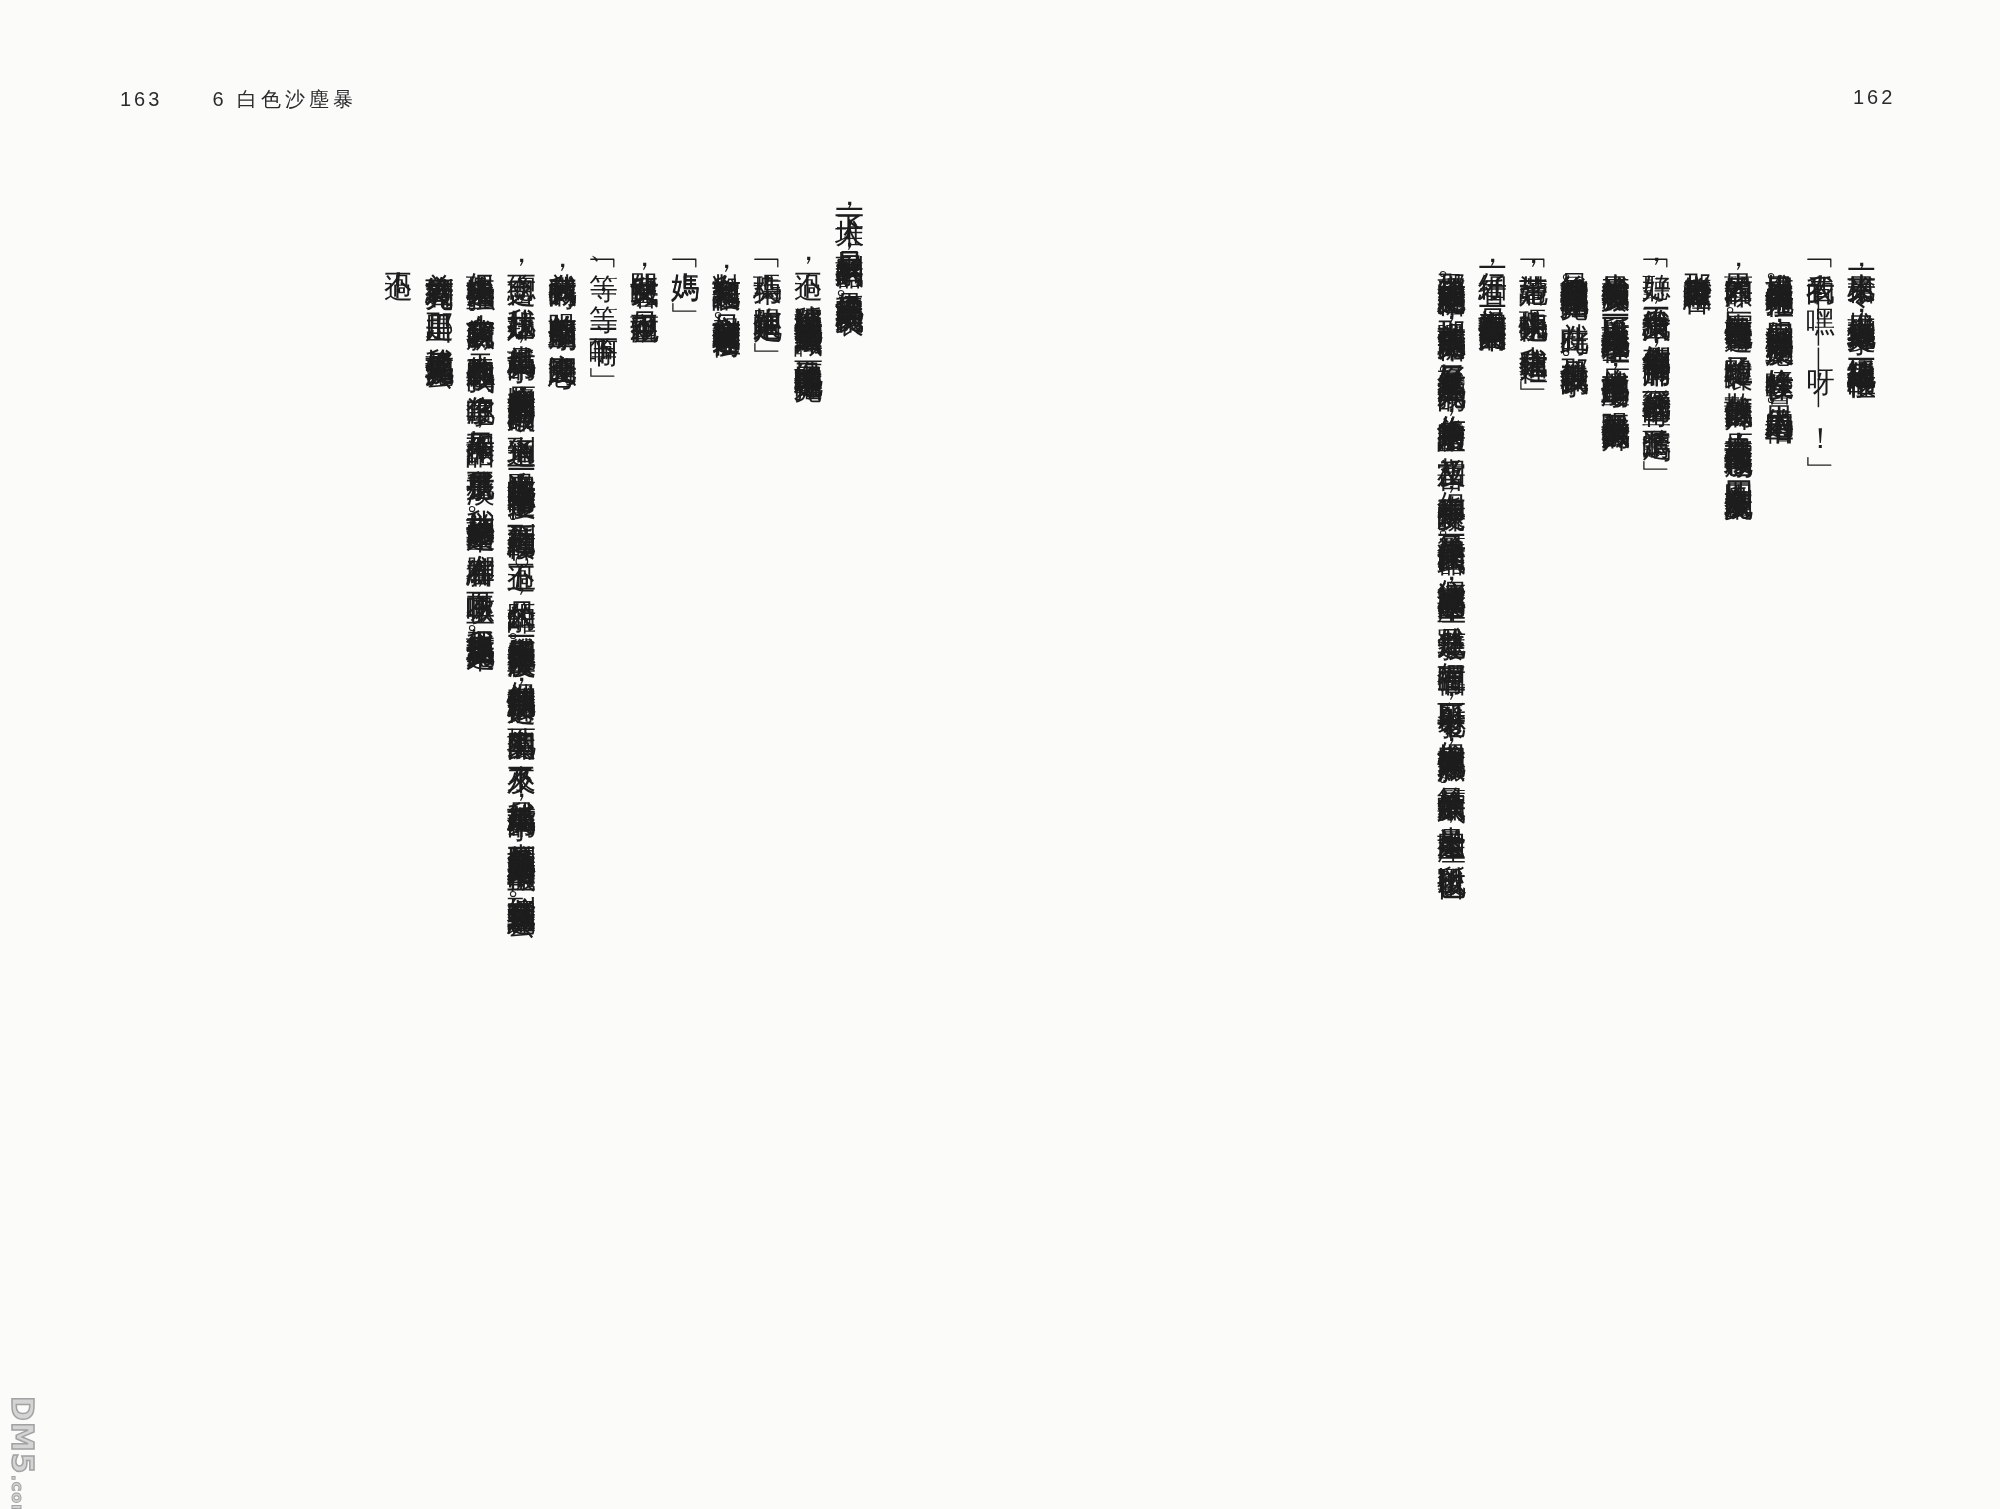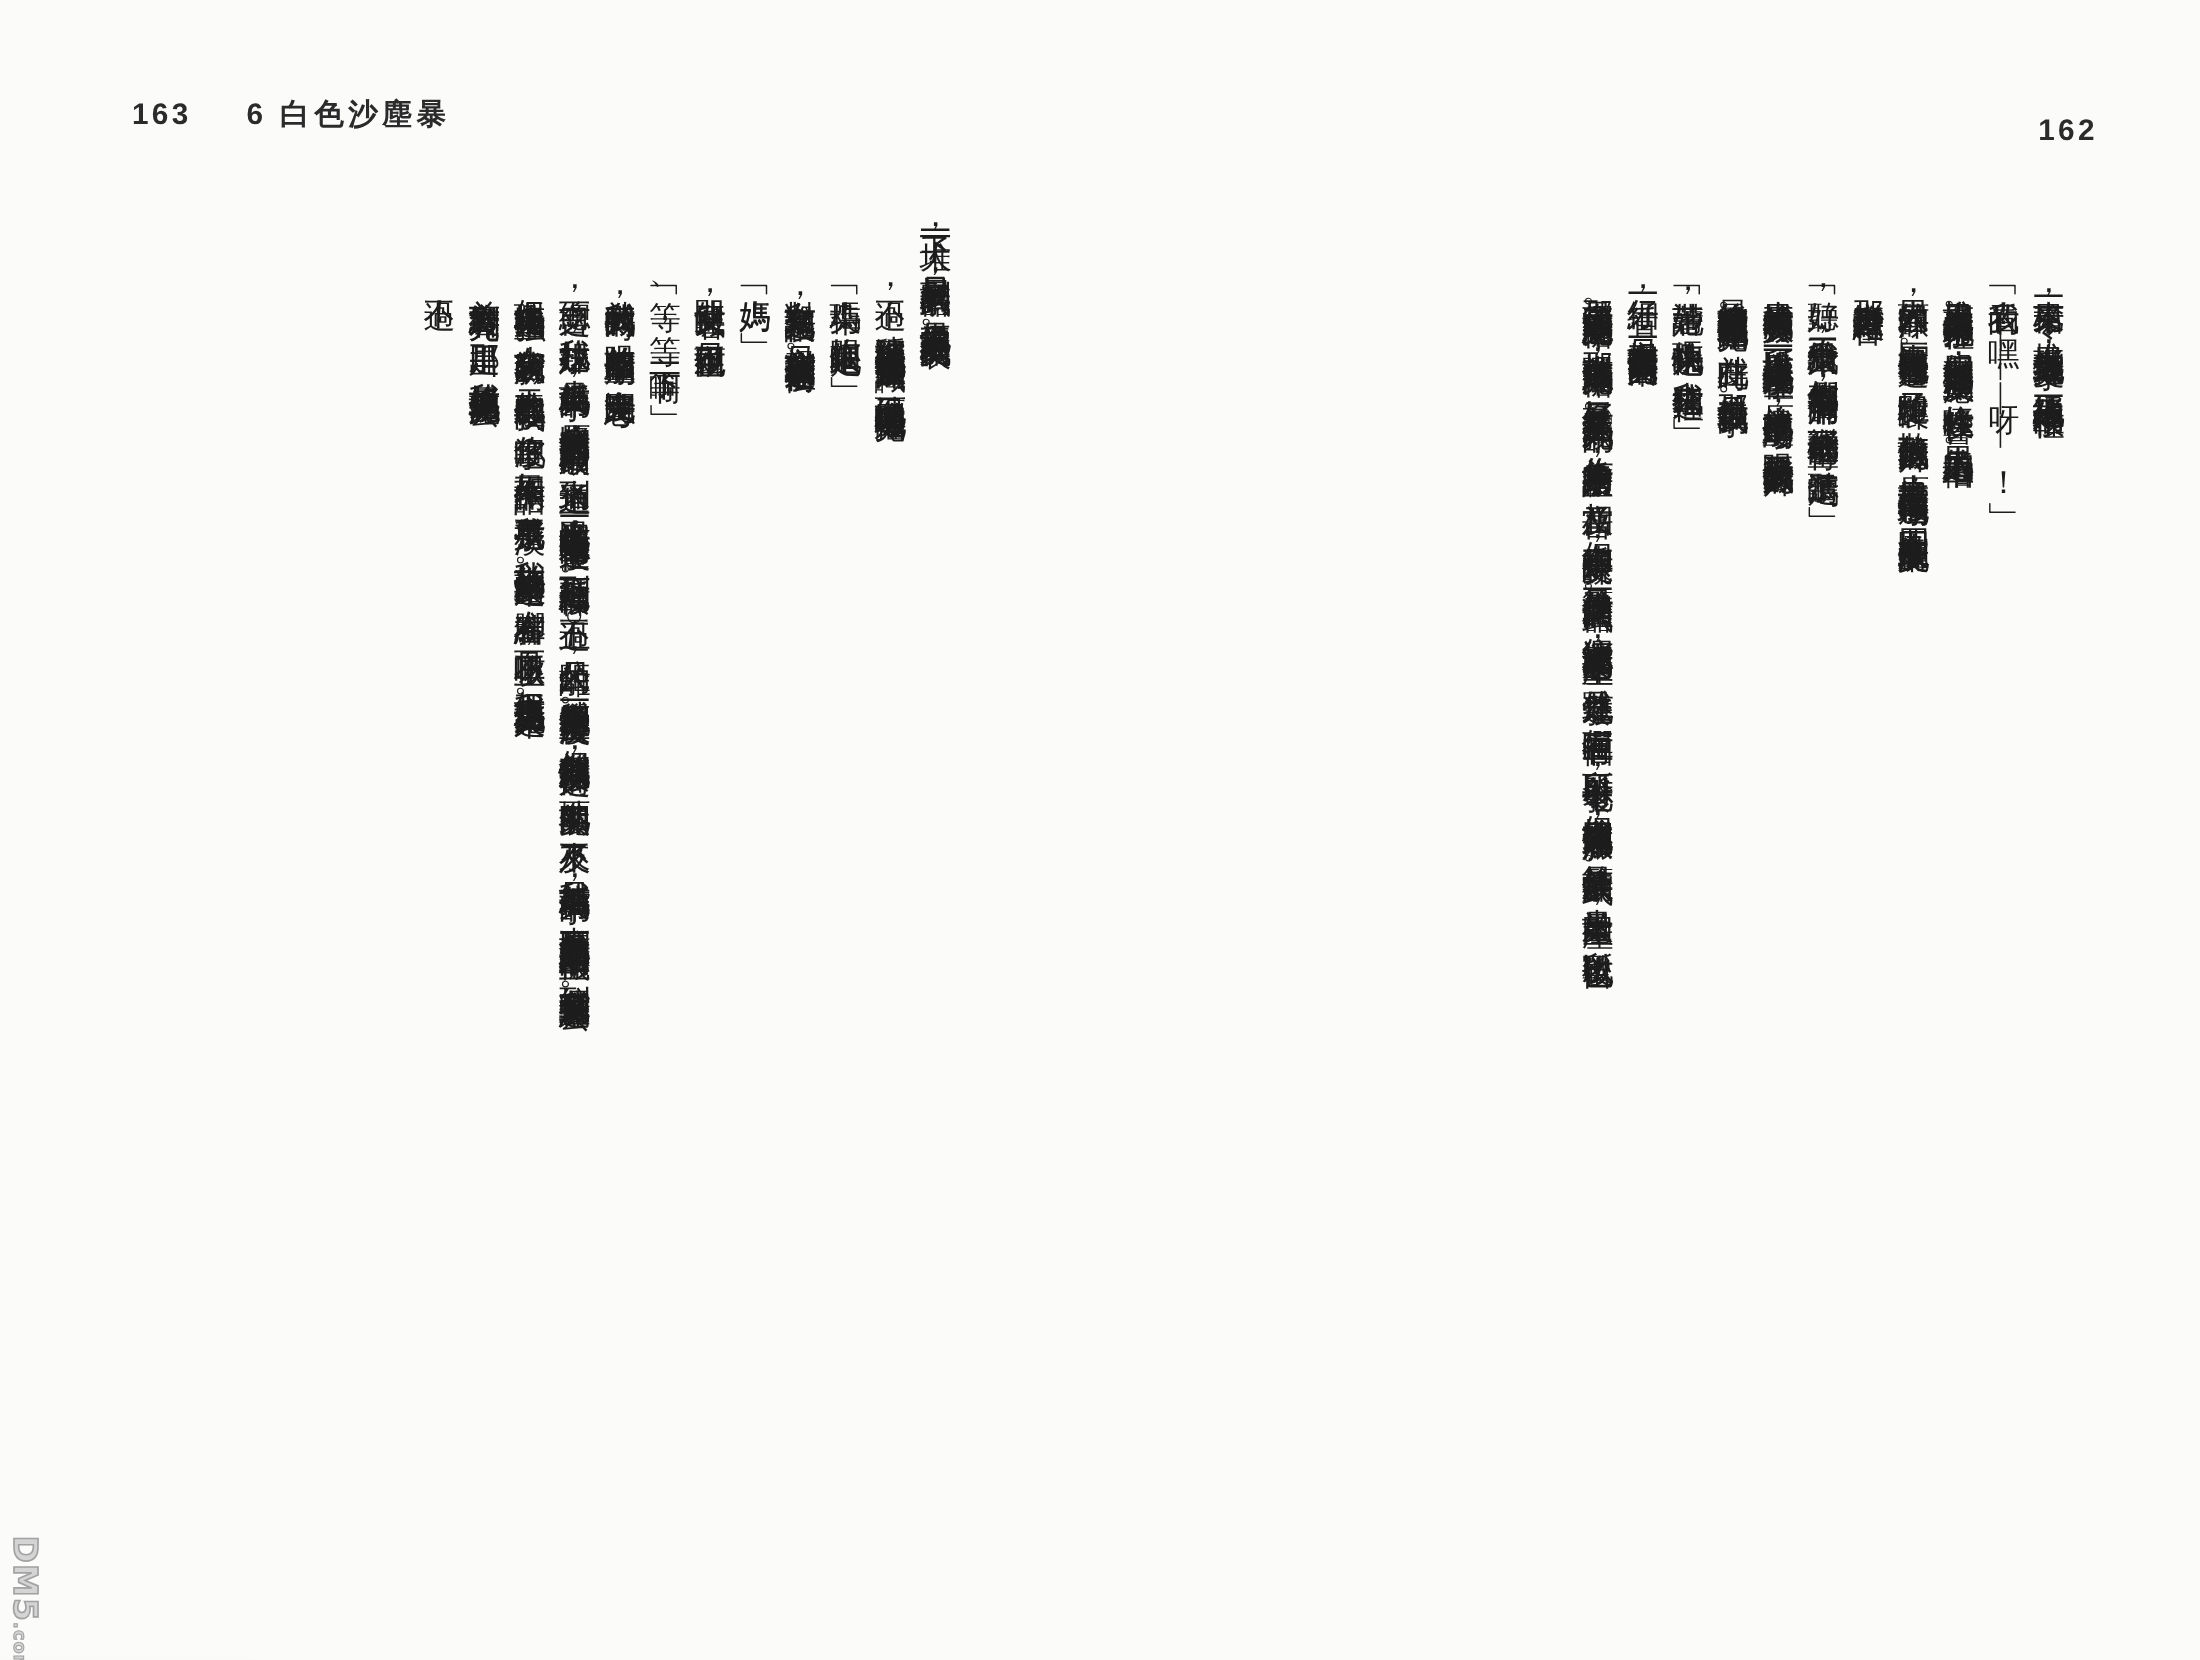--- a/index.html
+++ b/index.html
@@ -12,28 +12,27 @@
     font-family: "Liberation Serif", "DejaVu Serif", serif;
   }
   .page { position: absolute; top: 0; height: 1509px; width: 1000px; }
   .page.left  { left: 0; }
   .page.right { left: 1000px; }
 
   .running-header {
     position: absolute;
     top: 86px;
     font-family: "Liberation Sans", "DejaVu Sans", sans-serif;
-    font-size: 27px;
+    font-size: 20px;
     color: #2b2b2b;
     letter-spacing: 3px;
     white-space: nowrap;
-    font-weight: bold;
   }
   .page.left  .running-header { left: 120px; }
-  .page.right .running-header { left: 853px; margin-top: 17px; }
+  .page.right .running-header { left: 853px; }
   .running-header .chapter { margin-left: 50px; letter-spacing: 4px; }
 
   .text-block {
     position: absolute;
     top: 192px;
     height: 1240px;
     writing-mode: vertical-rl;
     text-orientation: mixed;
     font-size: 29px;
     line-height: 41px;

